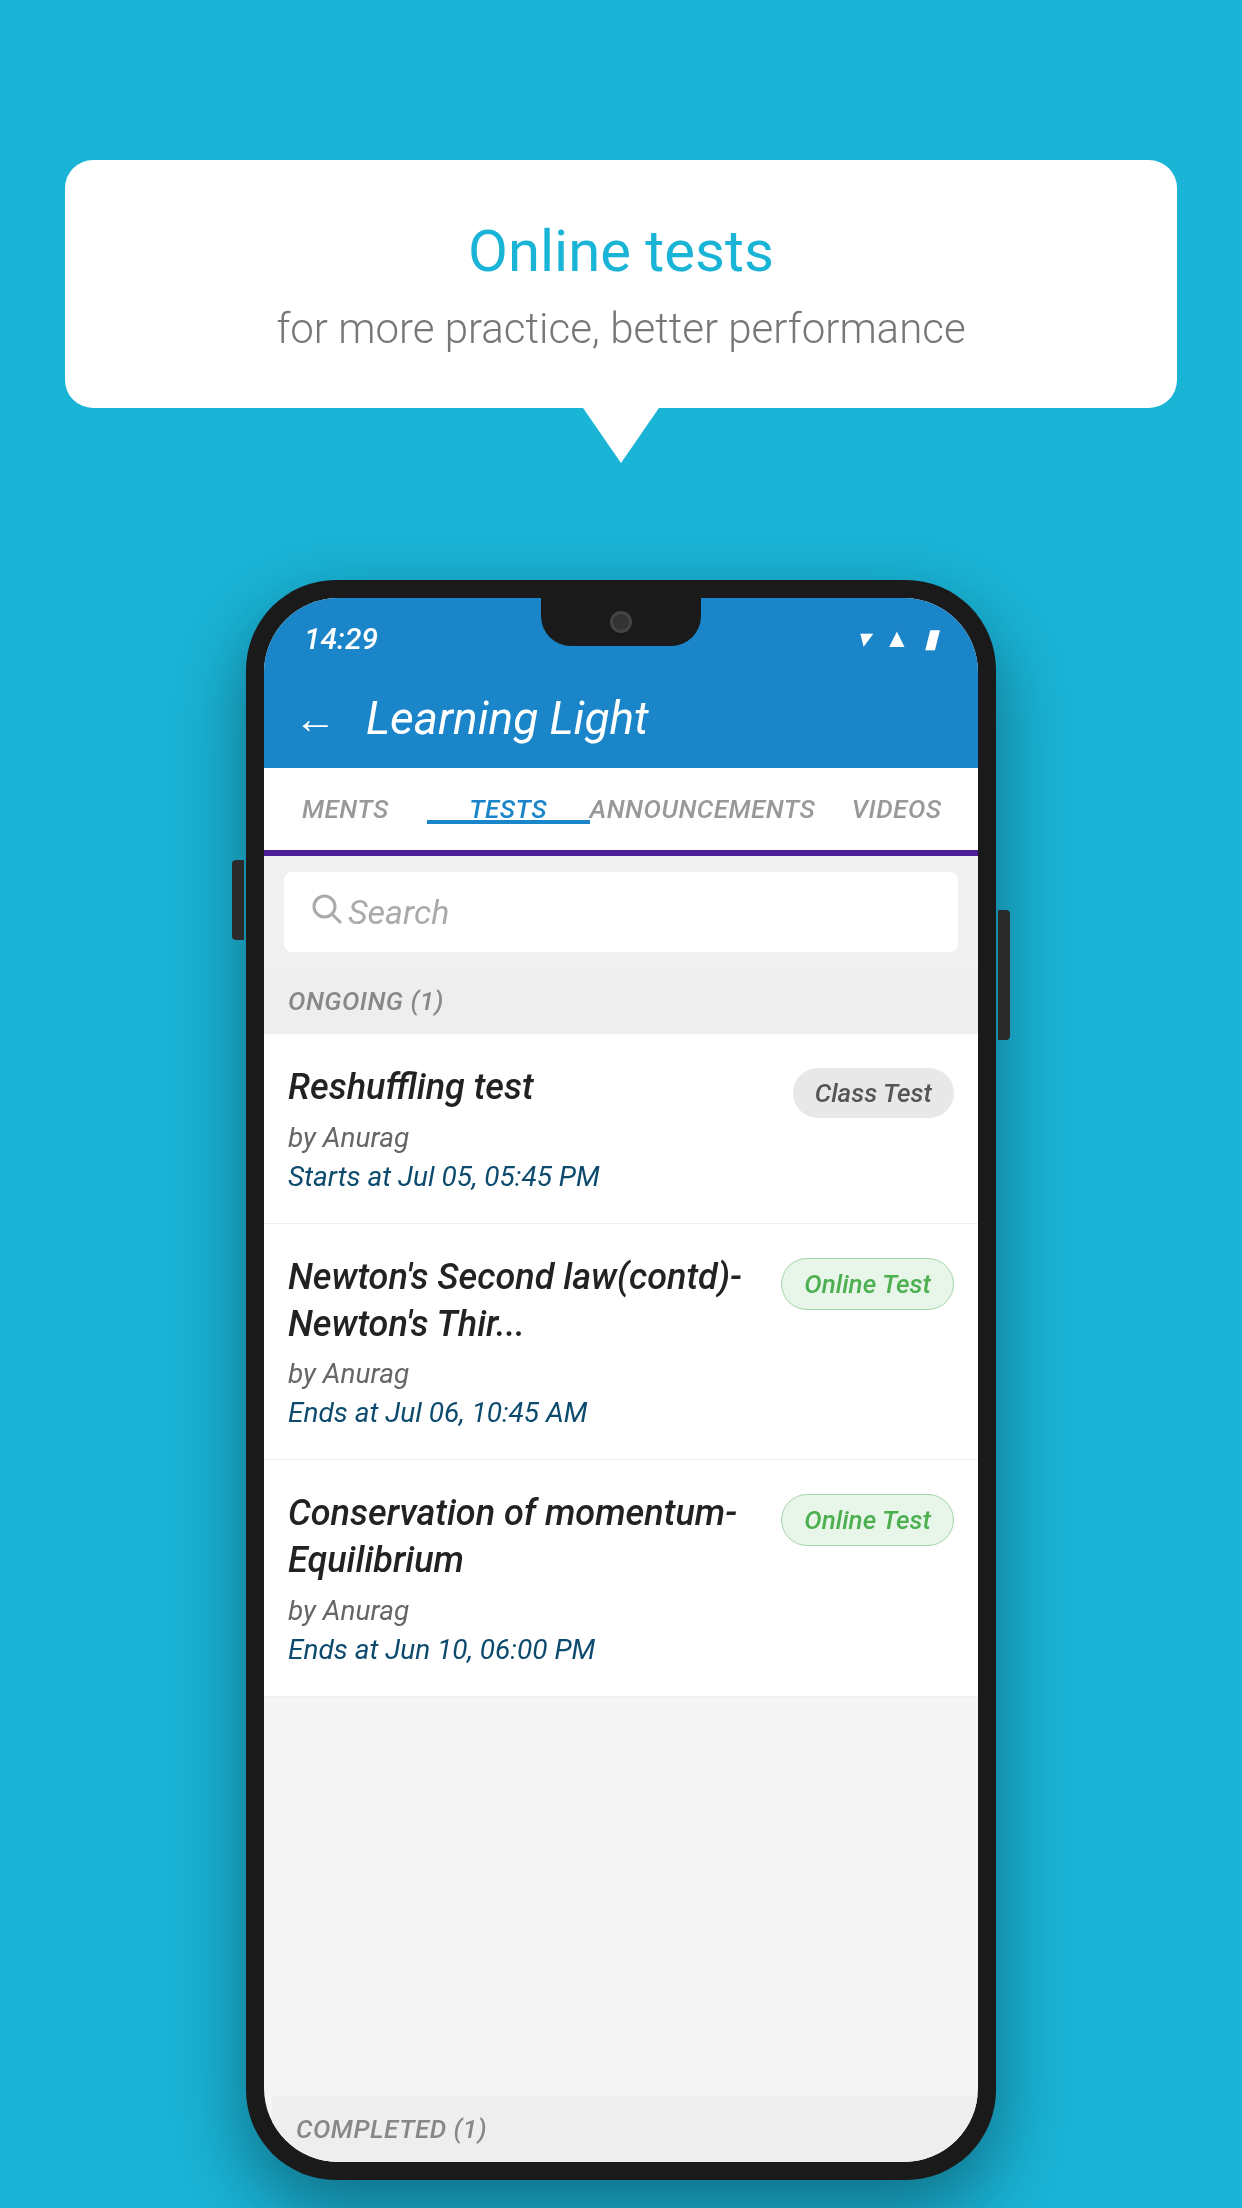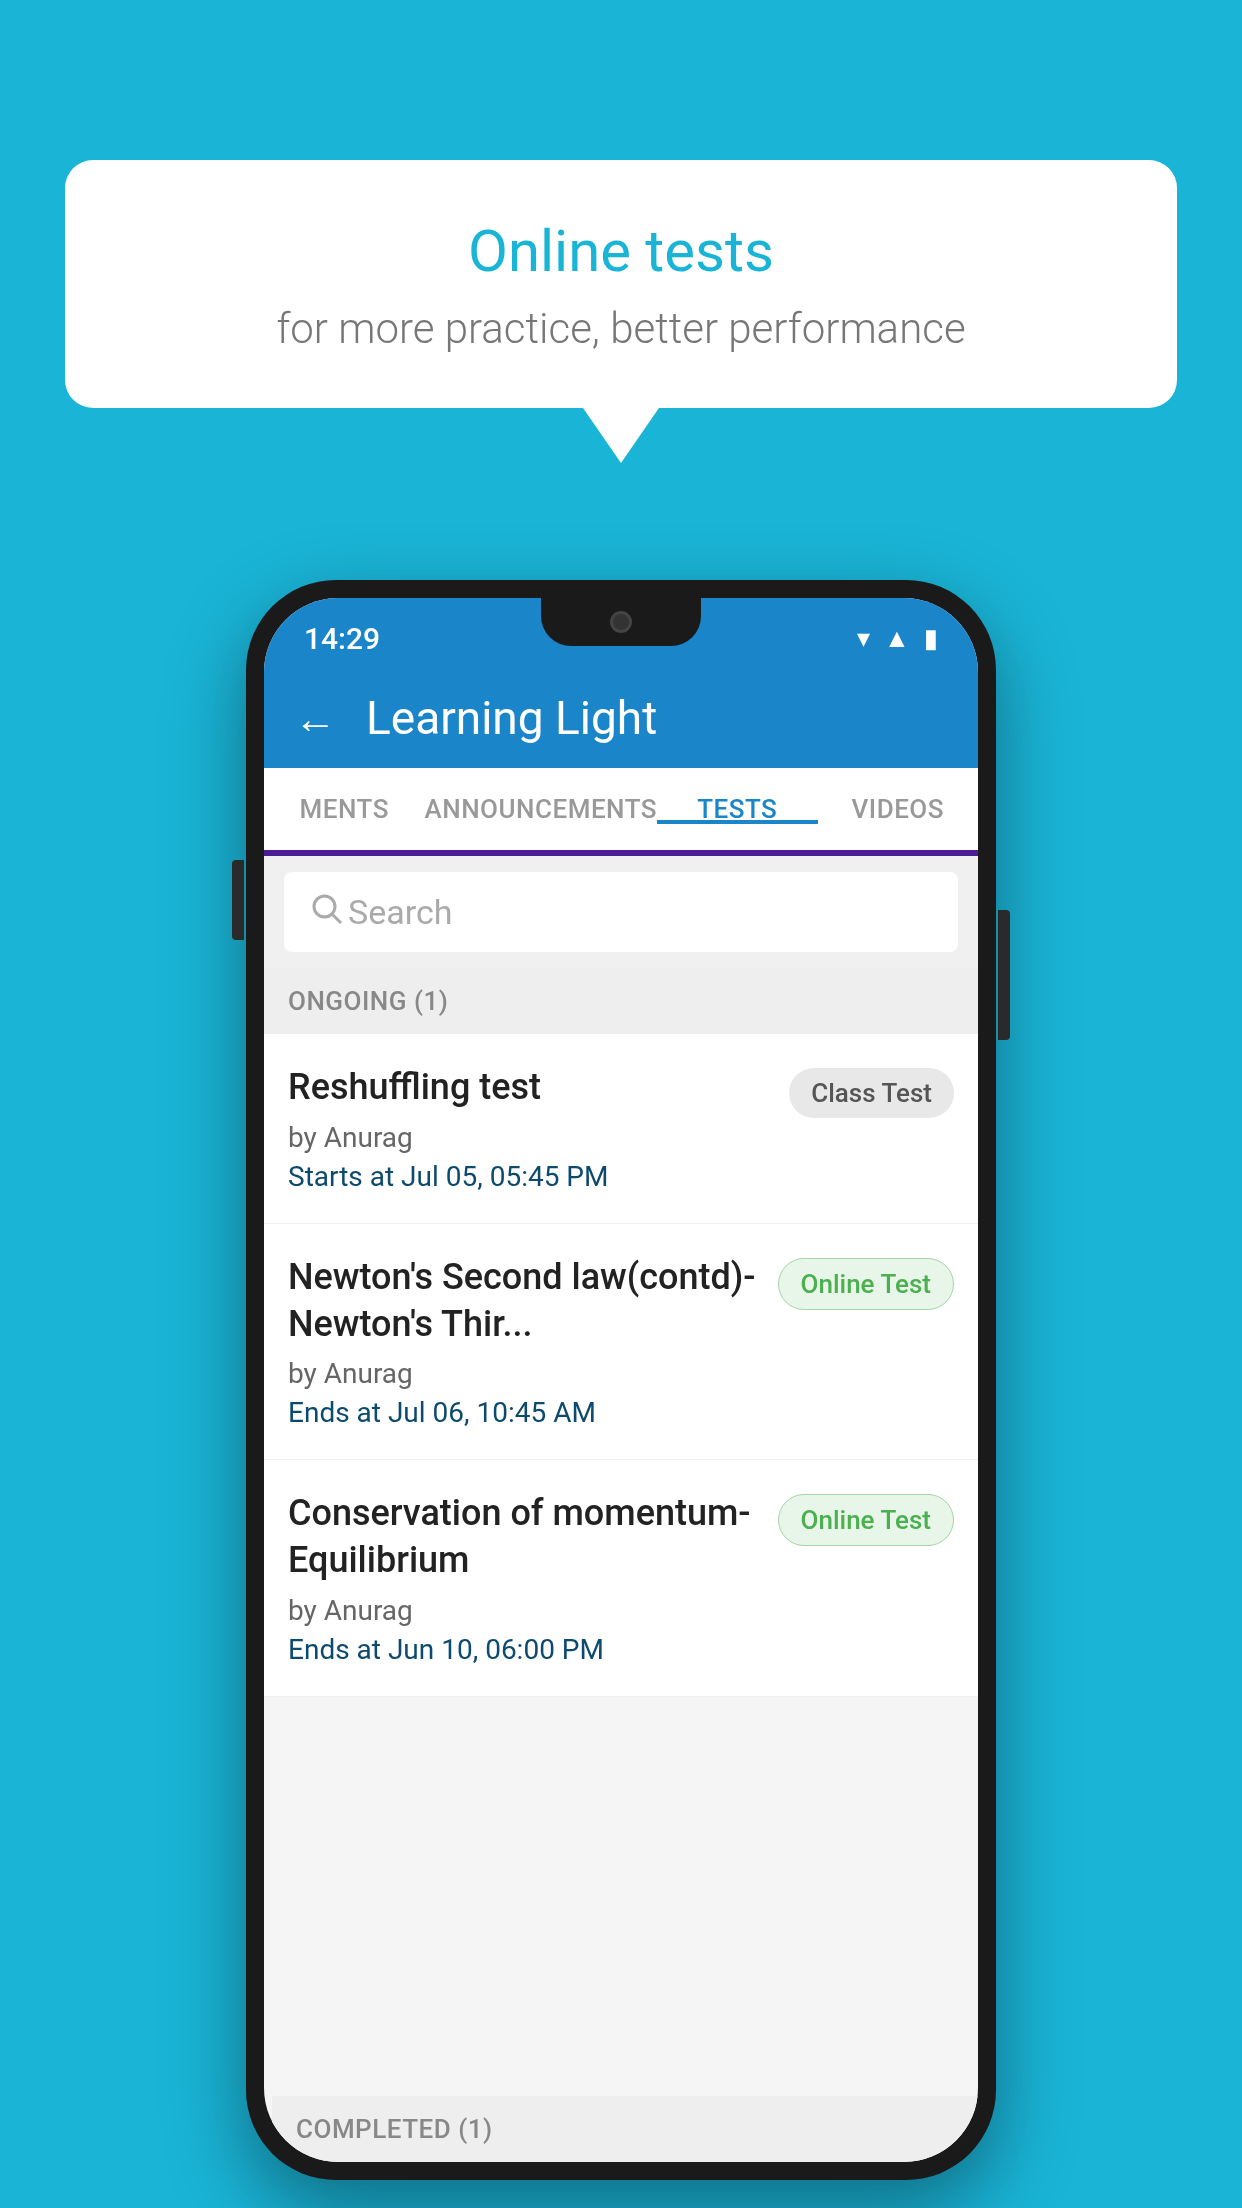--- a/index.html
+++ b/index.html
@@ -50,20 +50,21 @@
     }
 
     
     .phone-container {
       position: absolute;
       top: 580px;
       left: 50%;
       transform: translateX(-50%);
       width: 750px;
       height: 1600px;
+      font-style: italic;
     }
 
     .phone-outer {
       width: 750px;
       height: 1600px;
       background: #1a1a1a;
       border-radius: 90px;
       position: relative;
       box-shadow: 0 30px 80px rgba(0,0,0,0.4);
     }
@@ -315,25 +316,25 @@
 
       <div class="app-bar">
         <span class="back-arrow">←</span>
         <span class="app-title">Learning Light</span>
       </div>
 
       <div class="tabs-bar">
         <div class="tab-item">
           <span>MENTS</span>
         </div>
+        <div class="tab-item active">
+          <span>TESTS</span>
+        </div>
         <div class="tab-item">
           <span>ANNOUNCEMENTS</span>
-        </div>
-        <div class="tab-item active">
-          <span>TESTS</span>
         </div>
         <div class="tab-item">
           <span>VIDEOS</span>
         </div>
       </div>
 
       <div class="search-container">
         <div class="search-bar">
           <span class="search-icon-svg">
             <svg width="36" height="36" viewBox="0 0 24 24" fill="none" stroke="#aaa" stroke-width="2">

